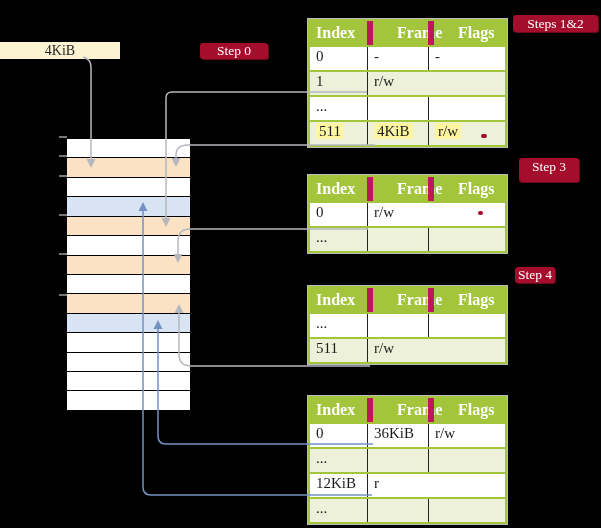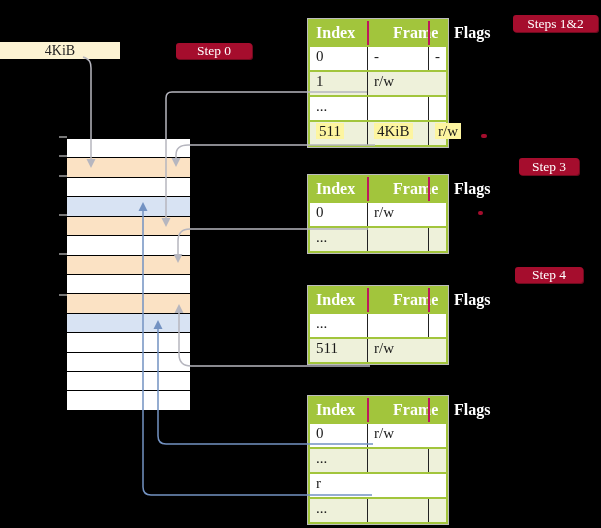--- a/index.html
+++ b/index.html
@@ -18,38 +18,38 @@
   html,body{margin:0;padding:0;}
   body{width:601px;height:528px;background:var(--bg);
        font-family:"Liberation Serif","DejaVu Serif",serif;}
   #canvas{position:relative;width:601px;height:528px;background:var(--bg);overflow:hidden;}
 
   .frame-box{position:absolute;left:0;top:42px;width:120px;height:17px;
     background:var(--cream);color:#222;font-size:14px;line-height:17px;text-align:center;}
 
   .badge{position:absolute;background:var(--red);color:#ffffff;font-size:13.5px;
     text-align:center;border-radius:3px;box-shadow:1px 1px 0 #6e0a1e;}
-  #badge-step0 {left:176px;top:43px;width:76px;height:16px;line-height:16px;}
+  #badge-step0 {left:200px;top:43px;width:68px;height:16px;line-height:16px;}
   #badge-steps12{left:513px;top:15px;width:85px;height:17px;line-height:17px;}
-  #badge-step3{left:519px;top:158px;width:60px;height:17px;line-height:17px;}
-  #badge-step4{left:515px;top:267px;width:68px;height:16px;line-height:16px;}
+  #badge-step3{left:519px;top:158px;width:60px;height:24px;line-height:17px;}
+  #badge-step4{left:515px;top:267px;width:40px;height:16px;line-height:16px;}
 
   #memory-column{position:absolute;left:67px;top:138px;width:123px;border-top:1px solid #000;}
   .mrow{height:19.43px;box-sizing:border-box;border-bottom:1px solid #000;}
   .mrow.free{background:#ffffff;}
   .mrow.page-table{background:var(--orange);}
   .mrow.mapped-page{background:var(--blue);}
 
   .tick{position:absolute;left:59px;width:8px;height:2px;background:#777777;}
 
-  .ptable{position:absolute;width:140px;box-sizing:border-box;border:2px solid var(--green);
+  .ptable{position:absolute;width:199px;box-sizing:border-box;border:2px solid var(--green);
     background:#ffffff;box-shadow:0 0 0 1px #bcbcbc;}
   .hrow{display:grid;grid-template-columns:57px 61px 50px;background:var(--green);}
   .hcell{color:#ffffff;font-weight:bold;font-size:16px;padding:3px 0 3px 6px;box-sizing:border-box;}
-  .hcell + .hcell{border-left:2px solid #be185d;padding-left:24px;}
+  .hcell + .hcell{border-left:6px solid #be185d;padding-left:24px;}
   .brow{display:grid;grid-template-columns:57px 61px 50px;border-top:2px solid var(--green);
     height:25px;box-sizing:border-box;background:#ffffff;}
   .brow.shaded{background:var(--ltgreen);}
   .bcell{font-size:15px;color:var(--body-text);padding:1px 0 0 6px;box-sizing:border-box;
     white-space:nowrap;overflow:hidden;}
   .bcell + .bcell{border-left:1px solid #222222;}
   .hl{background:var(--yellow);padding:0 3px;}
 
   #connectors{position:absolute;left:0;top:0;pointer-events:none;}
   .gray-line{stroke:var(--gray-line);stroke-width:1.5;fill:none;}
@@ -155,28 +155,30 @@
         </div>
       </div>
       <div class="ptable" style="left: 308px; top: 396px;">
         <div class="hrow">
           <div class="hcell">Index</div>
           <div class="hcell">Frame</div>
           <div class="hcell">Flags</div>
         </div>
         <div class="brow">
           <div class="bcell">0</div>
-          <div class="bcell">r/w</div>
-        </div>
-        <div class="brow shaded">
-          <div class="bcell">...</div>
-          <div class="bcell"></div>
-          <div class="bcell"></div>
-        </div>
-        <div class="brow">
+          <div class="bcell">36KiB</div>
+          <div class="bcell">r/w</div>
+        </div>
+        <div class="brow shaded">
+          <div class="bcell">...</div>
+          <div class="bcell"></div>
+          <div class="bcell"></div>
+        </div>
+        <div class="brow">
+          <div class="bcell">12KiB</div>
           <div class="bcell">r</div>
         </div>
         <div class="brow shaded">
           <div class="bcell">...</div>
           <div class="bcell"></div>
           <div class="bcell"></div>
         </div>
       </div>
     </div>
 

